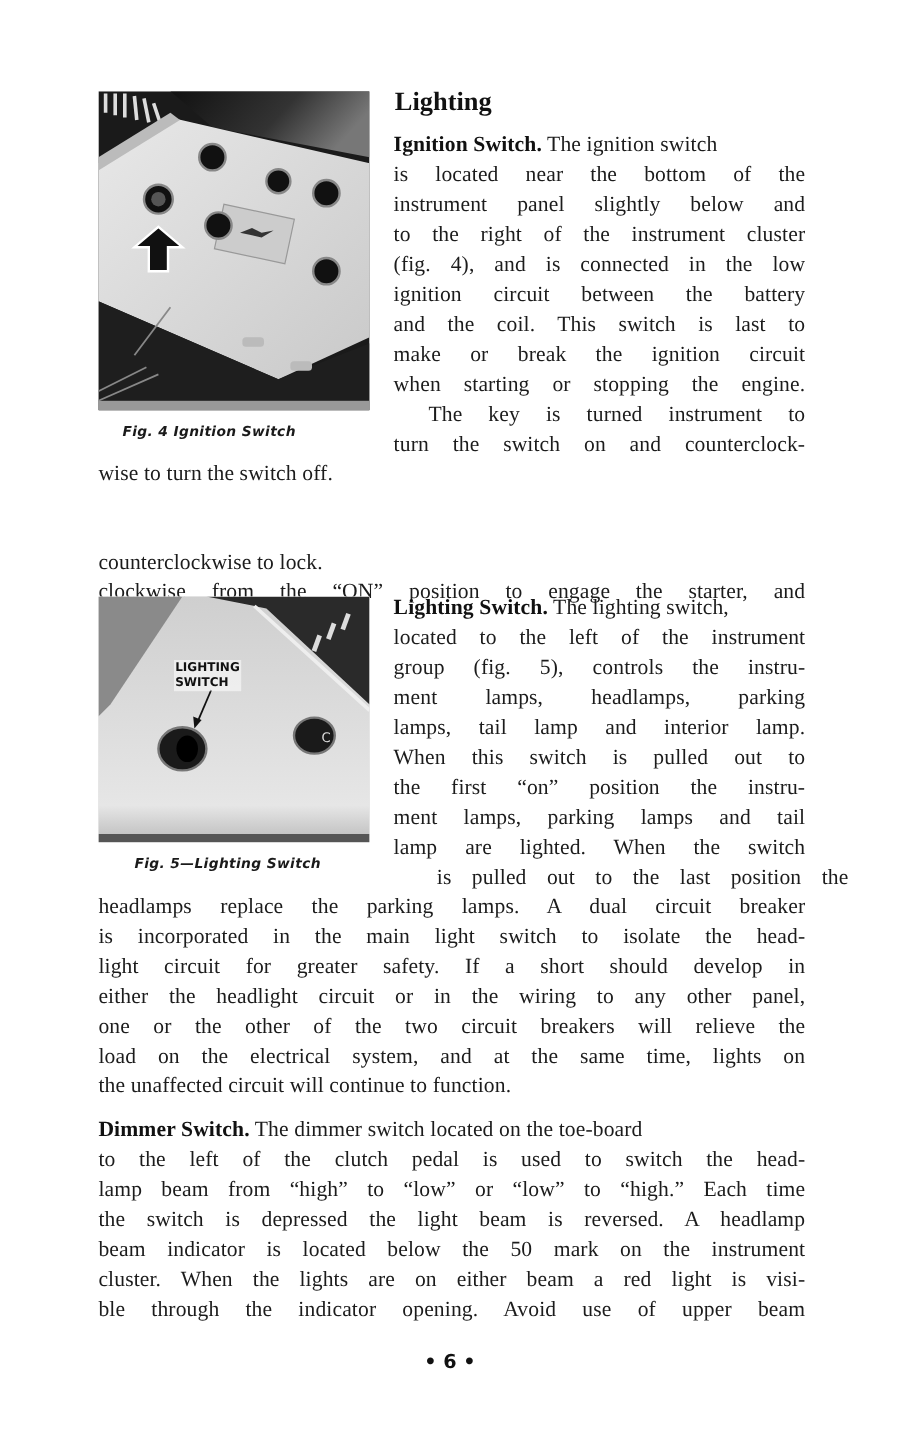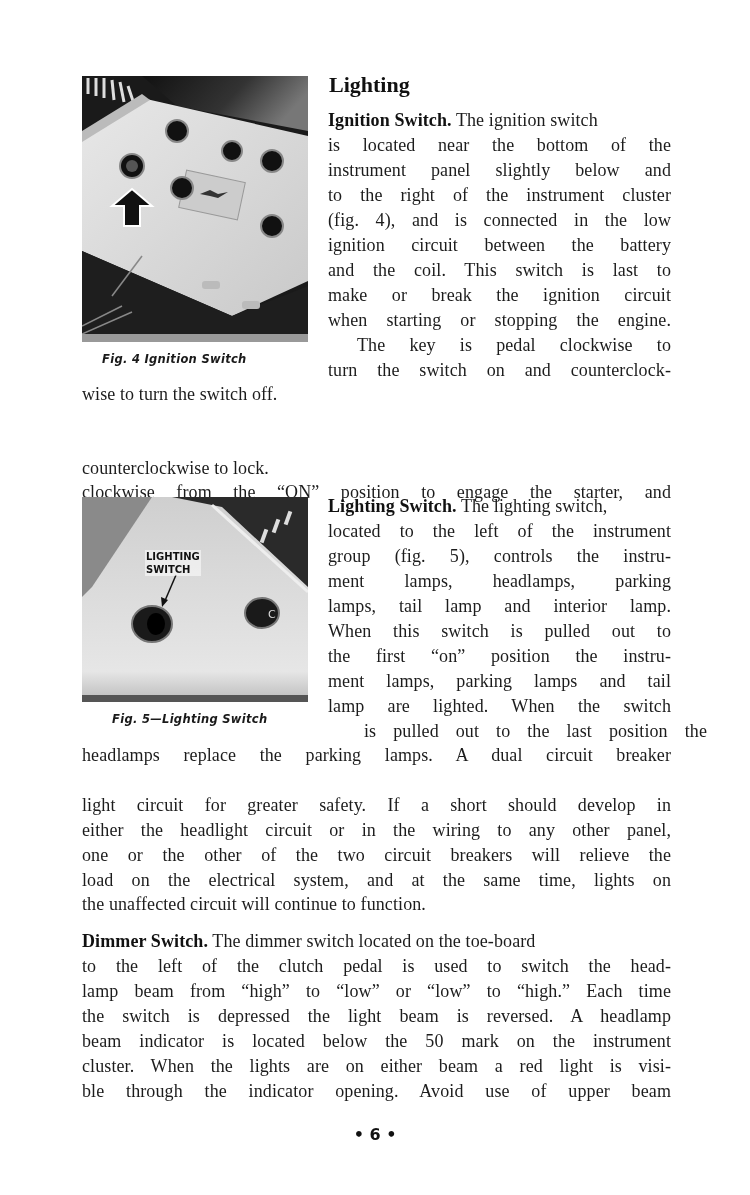--- a/index.html
+++ b/index.html
@@ -96,21 +96,21 @@
     <span class="bold">Ignition Switch.</span><span> The ignition switch</span>
   </div>
   <div class="line just" style="left:328px; top:133px; width:343px;">is located near the bottom of the</div>
   <div class="line just" style="left:328px; top:158px; width:343px;">instrument panel slightly below and</div>
   <div class="line just" style="left:328px; top:183px; width:343px;">to the right of the instrument cluster</div>
   <div class="line just" style="left:328px; top:208px; width:343px;">(fig. 4), and is connected in the low</div>
   <div class="line just" style="left:328px; top:233px; width:343px;">ignition circuit between the battery</div>
   <div class="line just" style="left:328px; top:258px; width:343px;">and the coil. This switch is last to</div>
   <div class="line just" style="left:328px; top:283px; width:343px;">make or break the ignition circuit</div>
   <div class="line just" style="left:328px; top:308px; width:343px;">when starting or stopping the engine.</div>
-  <div class="line just" style="left:357px; top:333px; width:314px;">The key is pedal clockwise to</div>
+  <div class="line just" style="left:357px; top:333px; width:314px;">The key is turned instrument to</div>
   <div class="line just" style="left:328px; top:358px; width:343px;">turn the switch on and counterclock-</div>
   <div class="line" style="left:82px; top:382px;">wise to turn the switch off.</div>
 
   <div class="line just" style="left:82px; top:452px; width:589px;margin-top:28px;">clockwise from the “ON” position to engage the starter, and</div>
   <div class="line" style="left:82px; top:456px;">counterclockwise to lock.</div>
 
   <div class="figure" style="left:82px; top:497px; width:226px; height:205px;">
     <svg width="226" height="205" viewBox="0 0 226 205">
       <defs>
         <linearGradient id="g3" x1="0" y1="0" x2="0" y2="1">
@@ -150,20 +150,21 @@
   <div class="line just" style="left:328px; top:519px; width:343px;">located to the left of the instrument</div>
   <div class="line just" style="left:328px; top:544px; width:343px;">group (fig. 5), controls the instru-</div>
   <div class="line just" style="left:328px; top:569px; width:343px;">ment lamps, headlamps, parking</div>
   <div class="line just" style="left:328px; top:594px; width:343px;">lamps, tail lamp and interior lamp.</div>
   <div class="line just" style="left:328px; top:619px; width:343px;">When this switch is pulled out to</div>
   <div class="line just" style="left:328px; top:644px; width:343px;">the first “on” position the instru-</div>
   <div class="line just" style="left:328px; top:669px; width:343px;">ment lamps, parking lamps and tail</div>
   <div class="line just" style="left:328px; top:694px; width:343px;">lamp are lighted. When the switch</div>
   <div class="line just" style="left:328px; top:719px; width:343px;margin-left:36px;">is pulled out to the last position the</div>
   <div class="line just" style="left:82px; top:743px; width:589px;">headlamps replace the parking lamps. A dual circuit breaker</div>
+  <div class="line just" style="left:82px; top:768px; width:589px;">is incorporated in the main light switch to isolate the head-</div>
   <div class="line just" style="left:82px; top:793px; width:589px;">light circuit for greater safety. If a short should develop in</div>
   <div class="line just" style="left:82px; top:818px; width:589px;">either the headlight circuit or in the wiring to any other panel,</div>
   <div class="line just" style="left:82px; top:843px; width:589px;">one or the other of the two circuit breakers will relieve the</div>
   <div class="line just" style="left:82px; top:868px; width:589px;">load on the electrical system, and at the same time, lights on</div>
   <div class="line" style="left:82px; top:892px;">the unaffected circuit will continue to function.</div>
 
   <div class="line" style="left:82px; top:929px; width:589px;">
     <span class="bold">Dimmer Switch.</span><span> The dimmer switch located on the toe-board</span>
   </div>
   <div class="line just" style="left:82px; top:954px; width:589px;">to the left of the clutch pedal is used to switch the head-</div>

